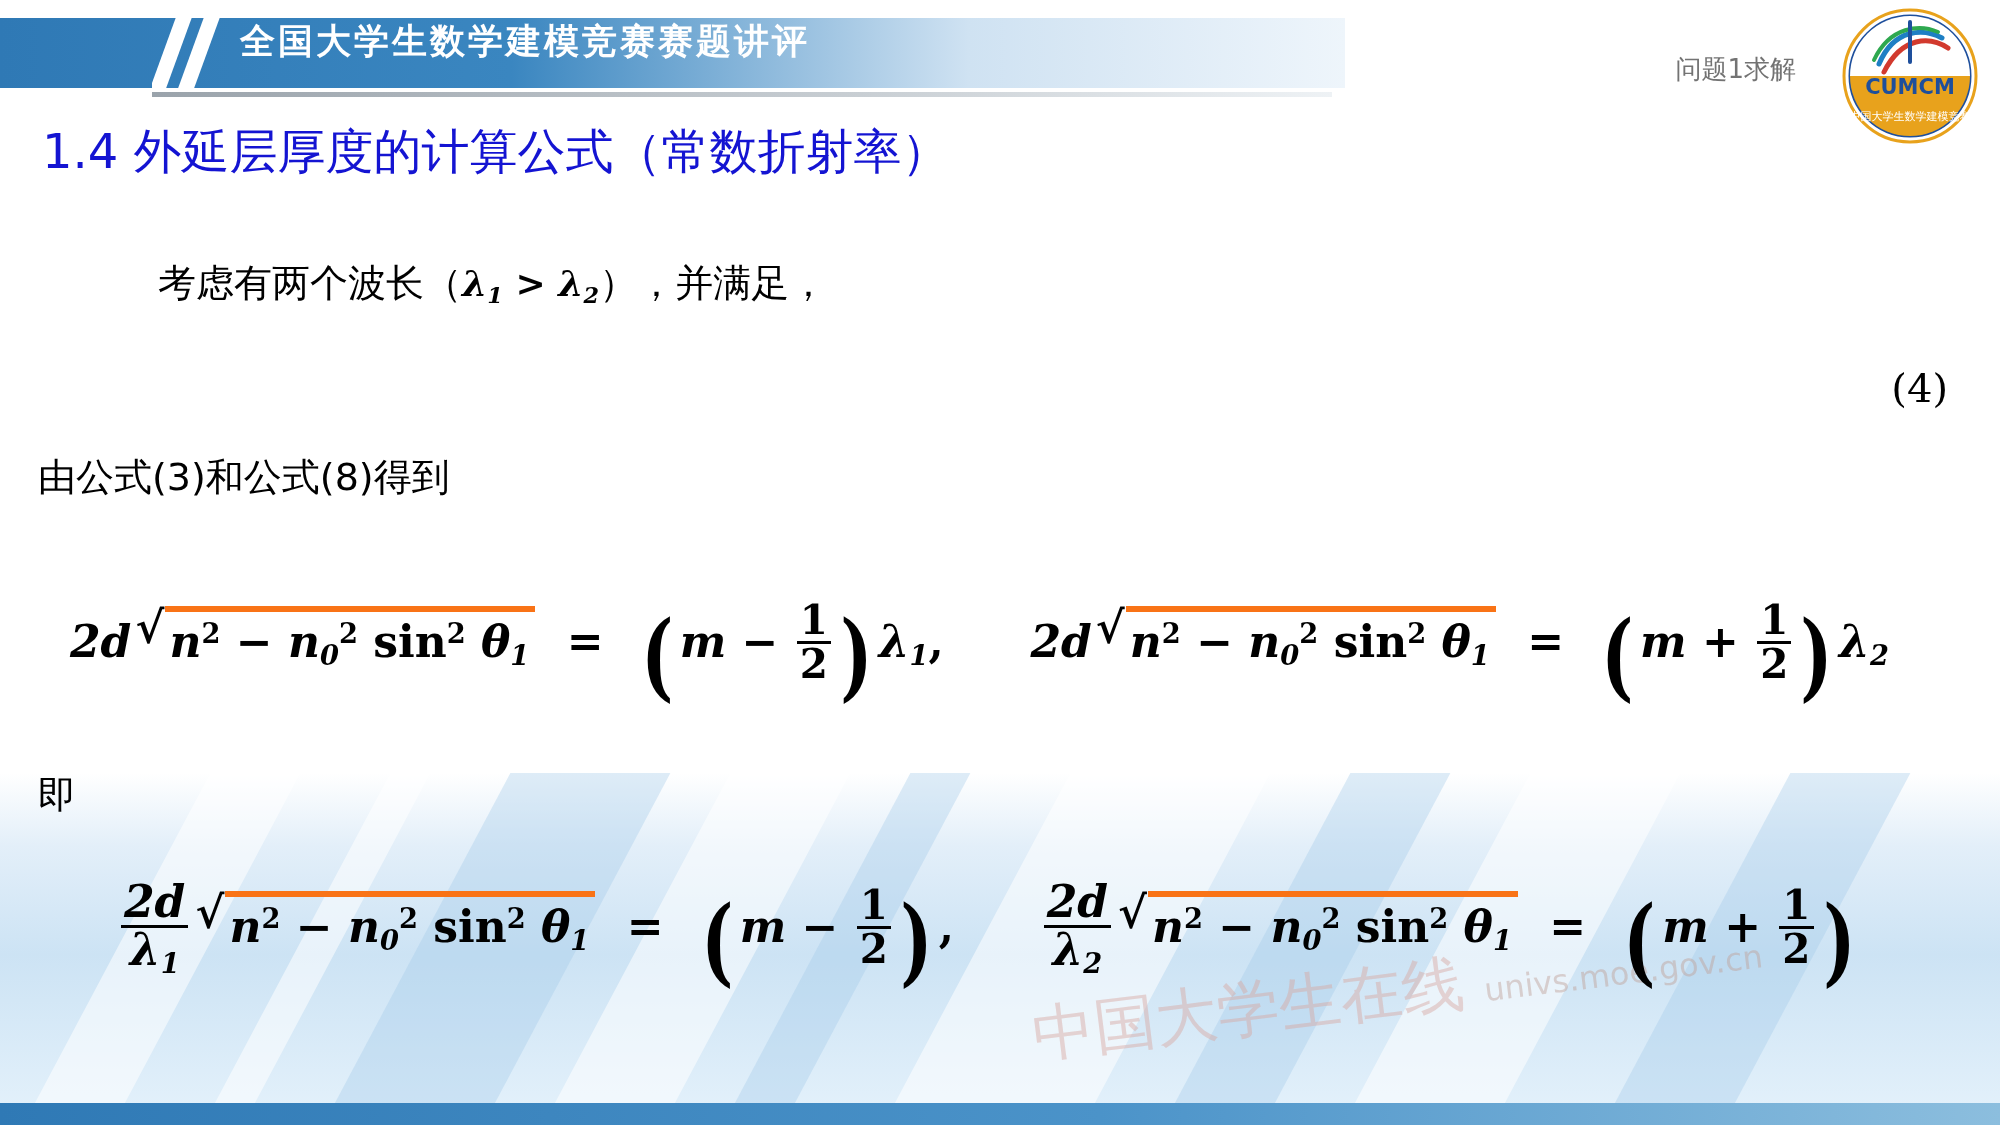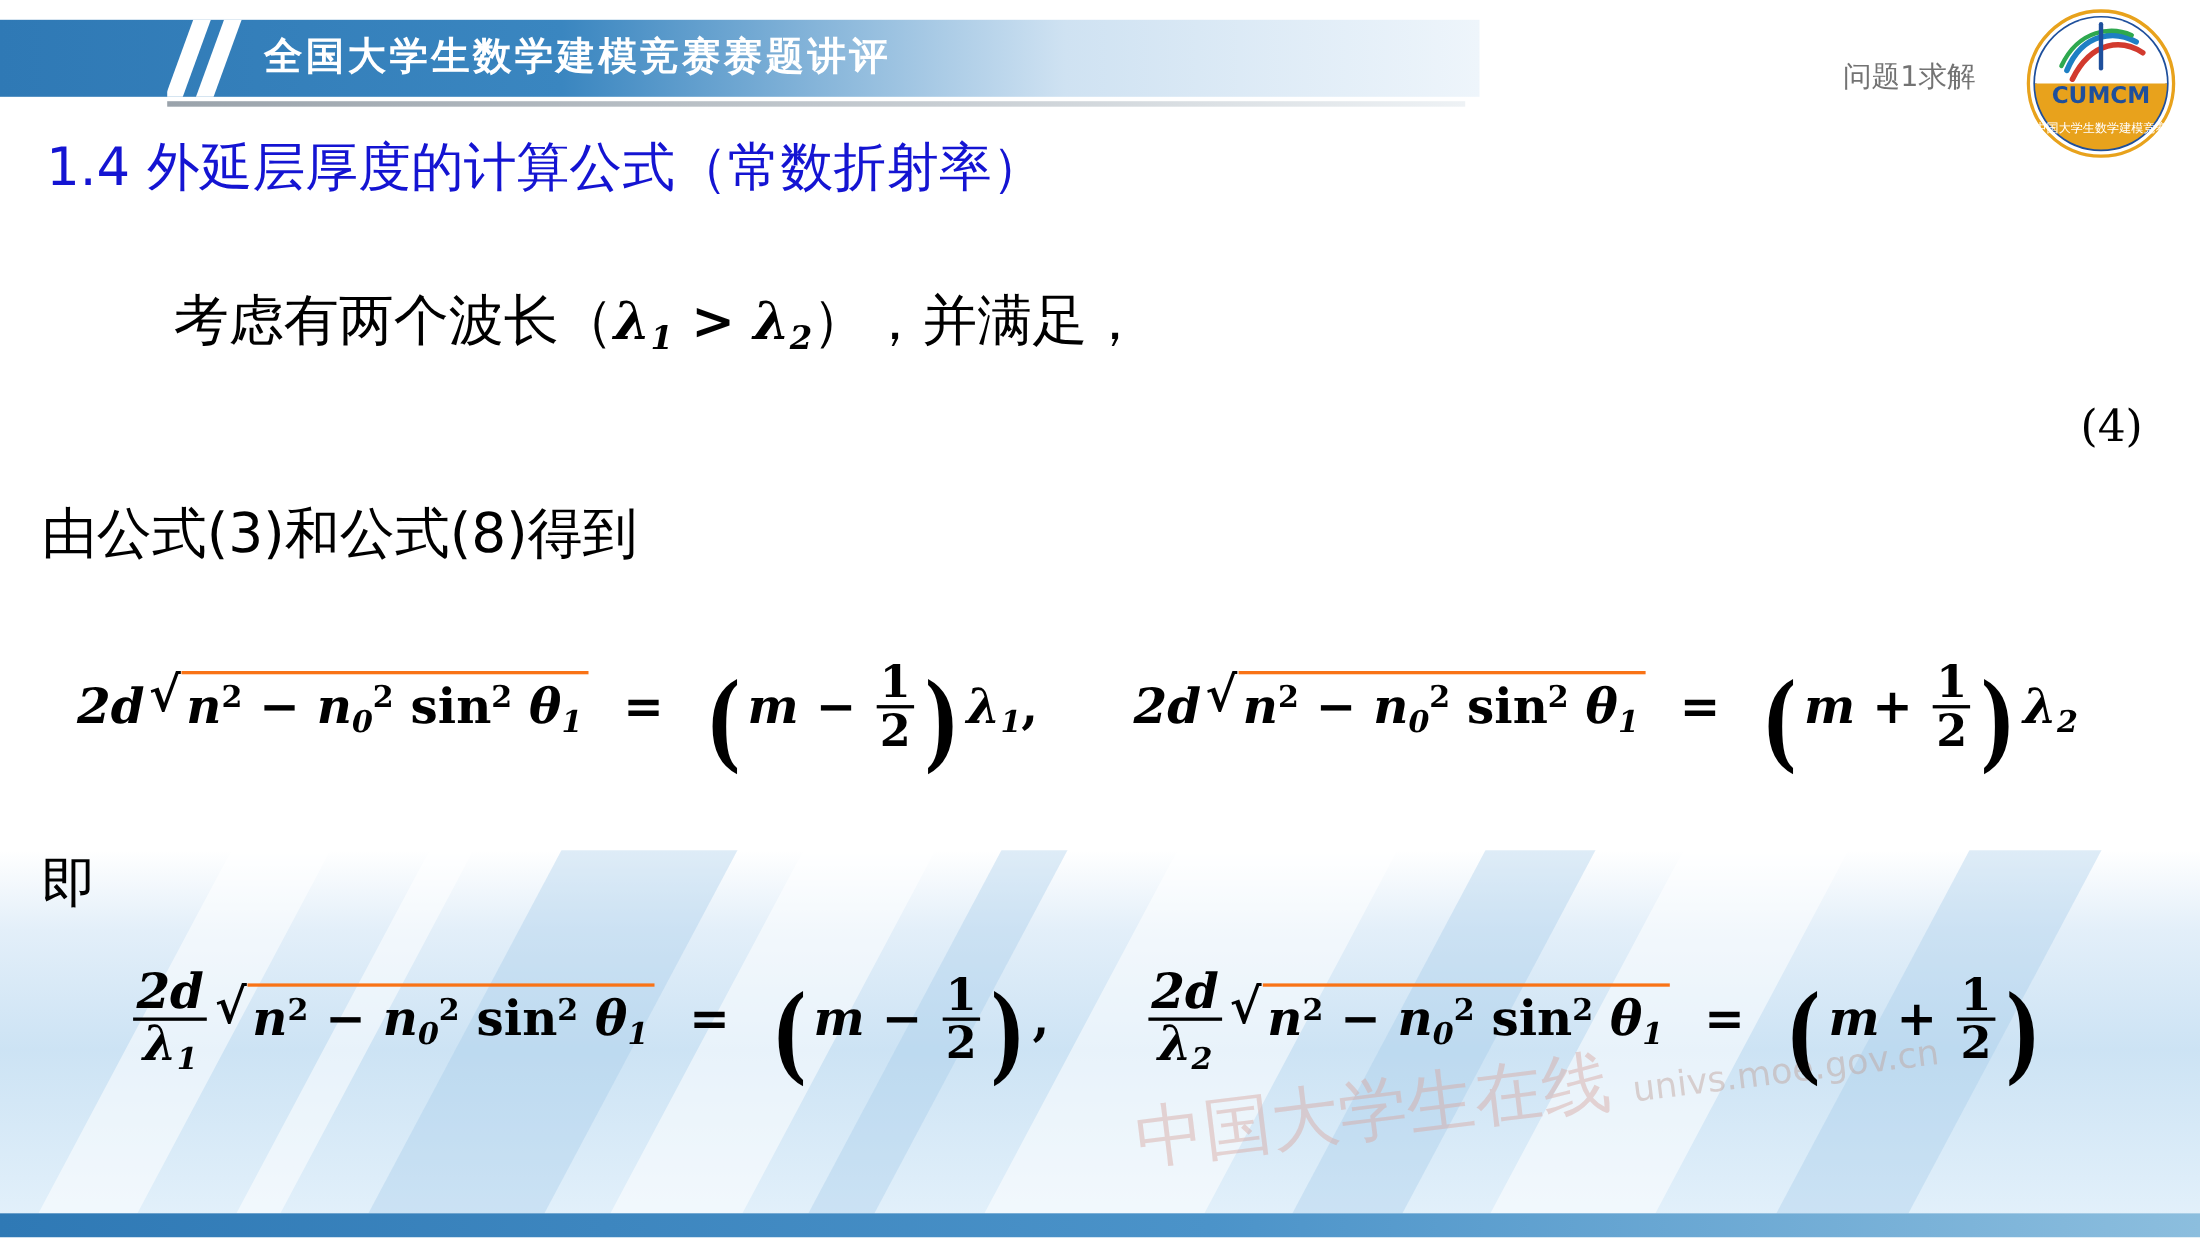--- a/index.html
+++ b/index.html
@@ -45,21 +45,21 @@
     width: 16px;
     height: 95px;
     background: #ffffff;
     transform: skewX(-20deg);
   }
   .slash.s1 { left: 10px; }
   .slash.s2 { left: 38px; }
   .header-title {
     position: absolute;
     left: 240px;
-    top: 28px;
+    top: 18px;
     font-family: "DejaVu Sans", sans-serif;
     font-weight: bold;
     font-size: 35px;
     color: #ffffff;
     letter-spacing: 3px;
     white-space: nowrap;
   }
   .header-underline {
     position: absolute;
     left: 152px;
@@ -95,21 +95,21 @@
     top: 120px;
     font-family: "DejaVu Sans", sans-serif;
     font-size: 48px;
     color: #1414d2;
     white-space: nowrap;
   }
 
   .para {
     position: absolute;
     font-family: "DejaVu Sans", sans-serif;
-    font-size: 50px;
+    font-size: 38px;
     color: #000000;
     white-space: nowrap;
   }
   .para-1 { left: 158px; top: 258px; }
   .para-2 { left: 38px; top: 452px; }
   .para-3 { left: 38px; top: 770px; }
 
   .math {
     font-family: "DejaVu Serif", serif;
     font-weight: bold;
@@ -172,21 +172,21 @@
     margin-left: 4px;
   }
   .radical > .rad-sign {
     position: absolute;
     left: 0;
     top: -4px;
     font-size: 1.0em;
   }
   .radical > .rad-body {
     display: inline-block;
-    border-top: 3px solid #f97316;
+    border-top: 6px solid #f97316;
     padding: 4px 6px 0 4px;
   }
   .bigparen {
     display: inline-block;
     font-family: "DejaVu Serif", serif;
     font-style: normal;
     font-size: 2.15em;
     vertical-align: -0.34em;
     line-height: 0.62;
     transform: scaleX(0.72);

